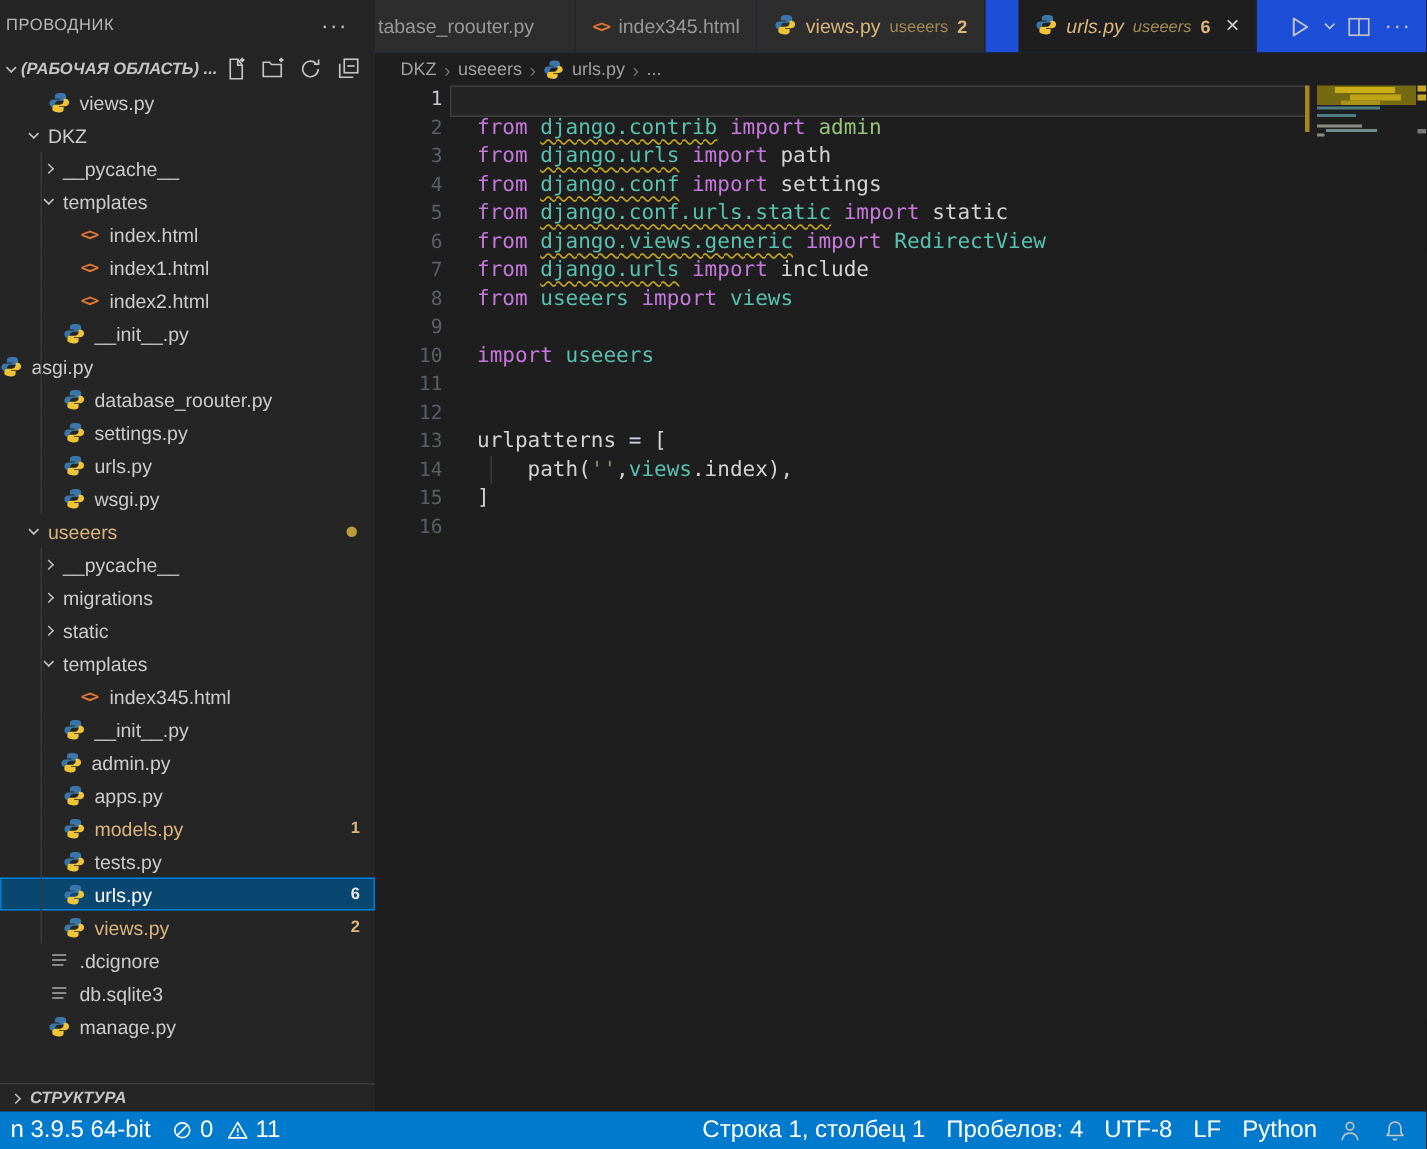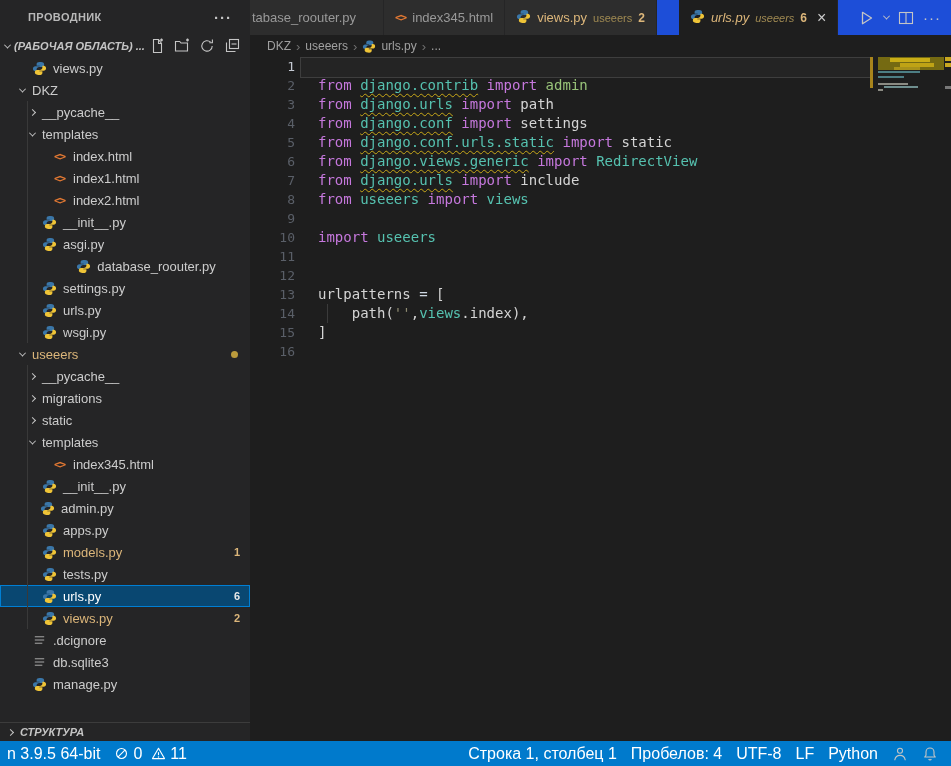--- a/index.html
+++ b/index.html
@@ -2,21 +2,21 @@
 <html><head>
 <meta charset="utf-8">
 <style>
   * { margin:0; padding:0; box-sizing:border-box; }
   html,body { background:#1a1a1a; }
   body { font-family:"Liberation Sans", sans-serif; }
   #app { position:relative; width:951px; height:766px; background:#1e1e1e; overflow:hidden; }
 
   
   #sidebar { position:absolute; left:0; top:0; width:250px; height:741px; background:#252526; color:#cccccc; }
-  .panel-title { height:35px; line-height:35px; padding-left:28px; font-size:11px; letter-spacing:.4px; color:#b8b8b8; position:relative;font-weight:bold; }
+  .panel-title { height:35px; line-height:35px; padding-left:4px; font-size:11px; letter-spacing:.4px; color:#b8b8b8; position:relative; }
   .panel-more { position:absolute; right:18px; top:0; font-size:15px; color:#c5c5c5; letter-spacing:1px; cursor:pointer; }
   .ws-header { height:22px; display:flex; align-items:center; padding:0 10px 0 5px; }
   .ws-label { font-size:11px; font-weight:bold; color:#c5c5c5; margin-left:4px; white-space:nowrap; overflow:hidden;font-style:italic; }
   .ws-icons { margin-left:auto; display:flex; gap:9px; }
   .ws-icons .icon-btn { width:16px; height:16px; display:inline-flex; align-items:center; justify-content:center; cursor:pointer; }
   .chev { display:inline-block; width:5px; height:5px; border-right:1.2px solid #c5c5c5; border-bottom:1.2px solid #c5c5c5; flex:none; }
   .chev.down { transform:rotate(45deg) translate(-1px,-1px); }
   .chev.right { transform:rotate(-45deg); }
 
   #tree { position:absolute; top:57px; left:0; right:0; }
@@ -160,30 +160,30 @@
         </div>
         <div class="tree-row guided" style="padding-left: 42px;">
           <span class="f-icon">
             <svg width="15" height="15" viewBox="0 0 16 16">
               <path fill="#3a76a8" d="M7.9 1C6.1 1 4.9 1.9 4.9 3.2V5h3.3v.6H3.6C2.1 5.6 1 6.7 1 8.3s1.1 2.6 2.6 2.6h1.3V9.2c0-1.5 1.3-2.7 2.8-2.7h3.1c1.2 0 2.1-.9 2.1-2.1V3.2C12.9 1.9 11.5 1 9.7 1z"></path>
               <path fill="#efc437" d="M8.1 15c1.8 0 3-.9 3-2.2V11H7.8v-.6h4.6c1.5 0 2.6-1.1 2.6-2.7S13.9 5.1 12.4 5.1h-1.3v1.7c0 1.5-1.3 2.7-2.8 2.7H5.2c-1.2 0-2.1.9-2.1 2.1v1.2C3.1 14.1 6.3 15 8.1 15z"></path>
             </svg>
           </span>
           <span class="t-label">__init__.py</span>
         </div>
-        <div class="tree-row guided" style="padding-left: 42px;">
+        <div class="tree-row guided" style="">
           <span class="f-icon">
             <svg width="15" height="15" viewBox="0 0 16 16">
               <path fill="#3a76a8" d="M7.9 1C6.1 1 4.9 1.9 4.9 3.2V5h3.3v.6H3.6C2.1 5.6 1 6.7 1 8.3s1.1 2.6 2.6 2.6h1.3V9.2c0-1.5 1.3-2.7 2.8-2.7h3.1c1.2 0 2.1-.9 2.1-2.1V3.2C12.9 1.9 11.5 1 9.7 1z"></path>
               <path fill="#efc437" d="M8.1 15c1.8 0 3-.9 3-2.2V11H7.8v-.6h4.6c1.5 0 2.6-1.1 2.6-2.7S13.9 5.1 12.4 5.1h-1.3v1.7c0 1.5-1.3 2.7-2.8 2.7H5.2c-1.2 0-2.1.9-2.1 2.1v1.2C3.1 14.1 6.3 15 8.1 15z"></path>
             </svg>
           </span>
           <span class="t-label">asgi.py</span>
         </div>
-        <div class="tree-row guided" style="padding-left: 42px; justify-content: center;">
+        <div class="tree-row guided" style="padding-left: 42px;">
           <span class="f-icon">
             <svg width="15" height="15" viewBox="0 0 16 16">
               <path fill="#3a76a8" d="M7.9 1C6.1 1 4.9 1.9 4.9 3.2V5h3.3v.6H3.6C2.1 5.6 1 6.7 1 8.3s1.1 2.6 2.6 2.6h1.3V9.2c0-1.5 1.3-2.7 2.8-2.7h3.1c1.2 0 2.1-.9 2.1-2.1V3.2C12.9 1.9 11.5 1 9.7 1z"></path>
               <path fill="#efc437" d="M8.1 15c1.8 0 3-.9 3-2.2V11H7.8v-.6h4.6c1.5 0 2.6-1.1 2.6-2.7S13.9 5.1 12.4 5.1h-1.3v1.7c0 1.5-1.3 2.7-2.8 2.7H5.2c-1.2 0-2.1.9-2.1 2.1v1.2C3.1 14.1 6.3 15 8.1 15z"></path>
             </svg>
           </span>
           <span class="t-label">database_roouter.py</span>
         </div>
         <div class="tree-row guided" style="padding-left: 42px;">
           <span class="f-icon">

